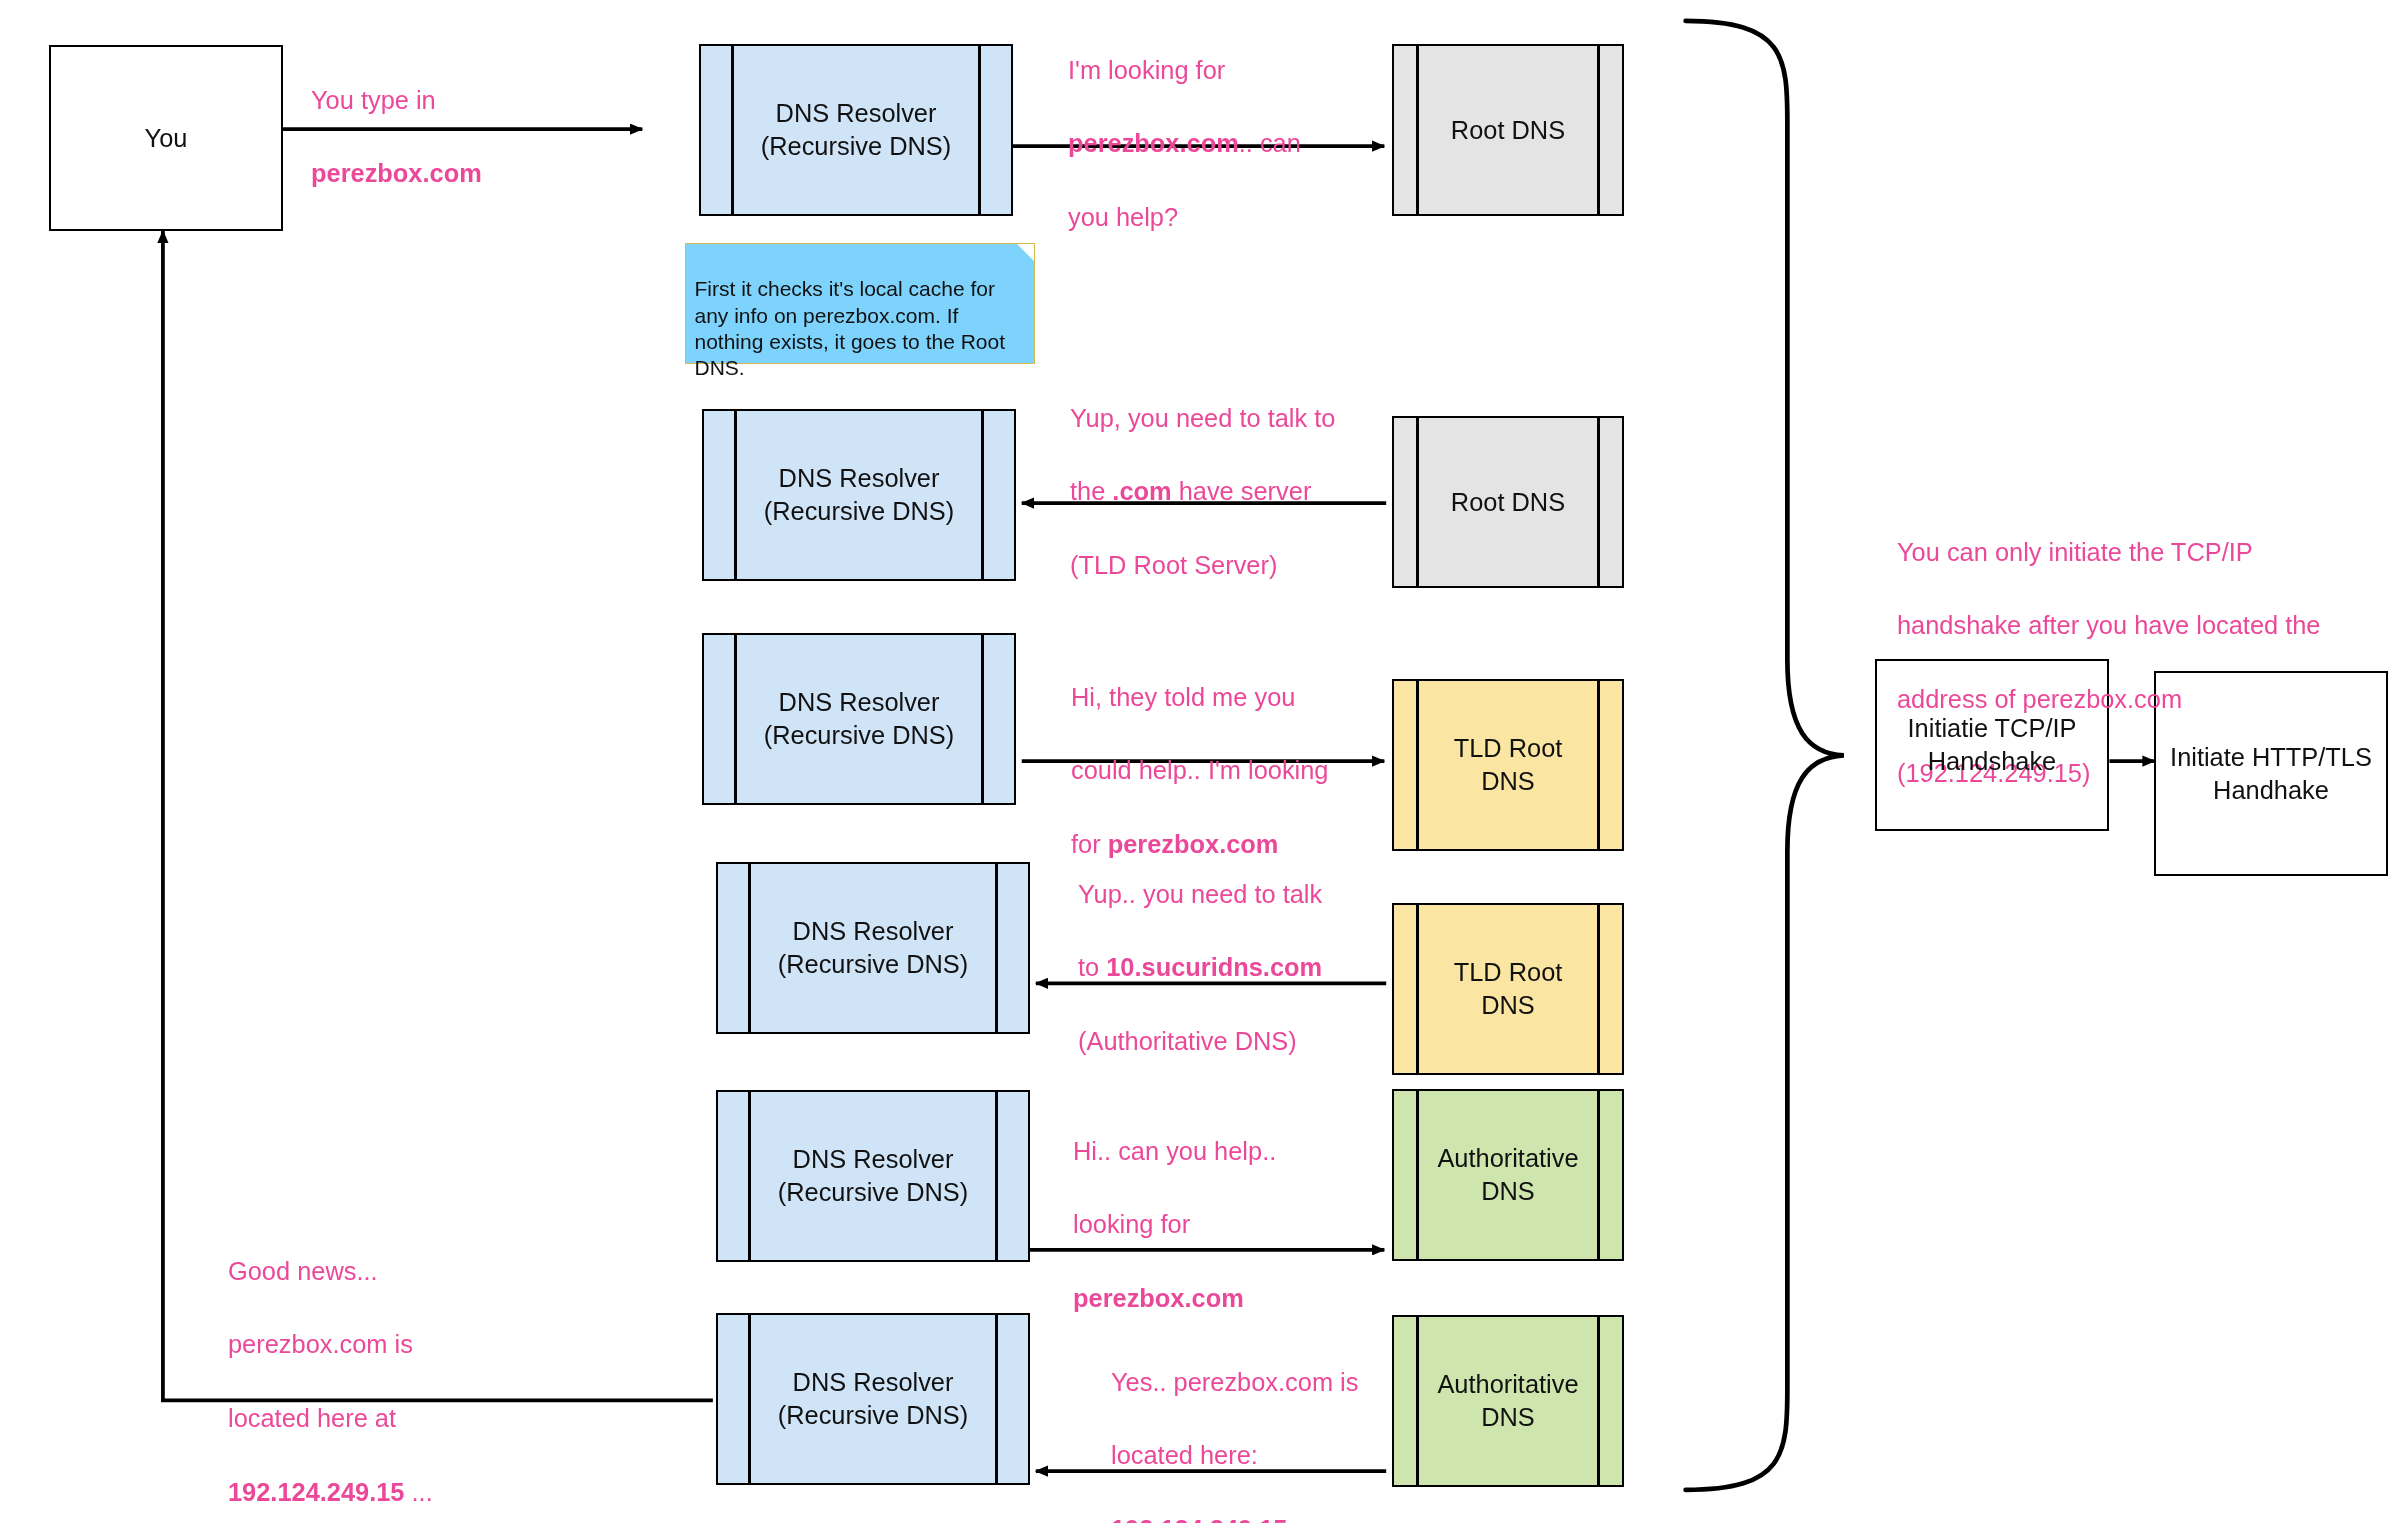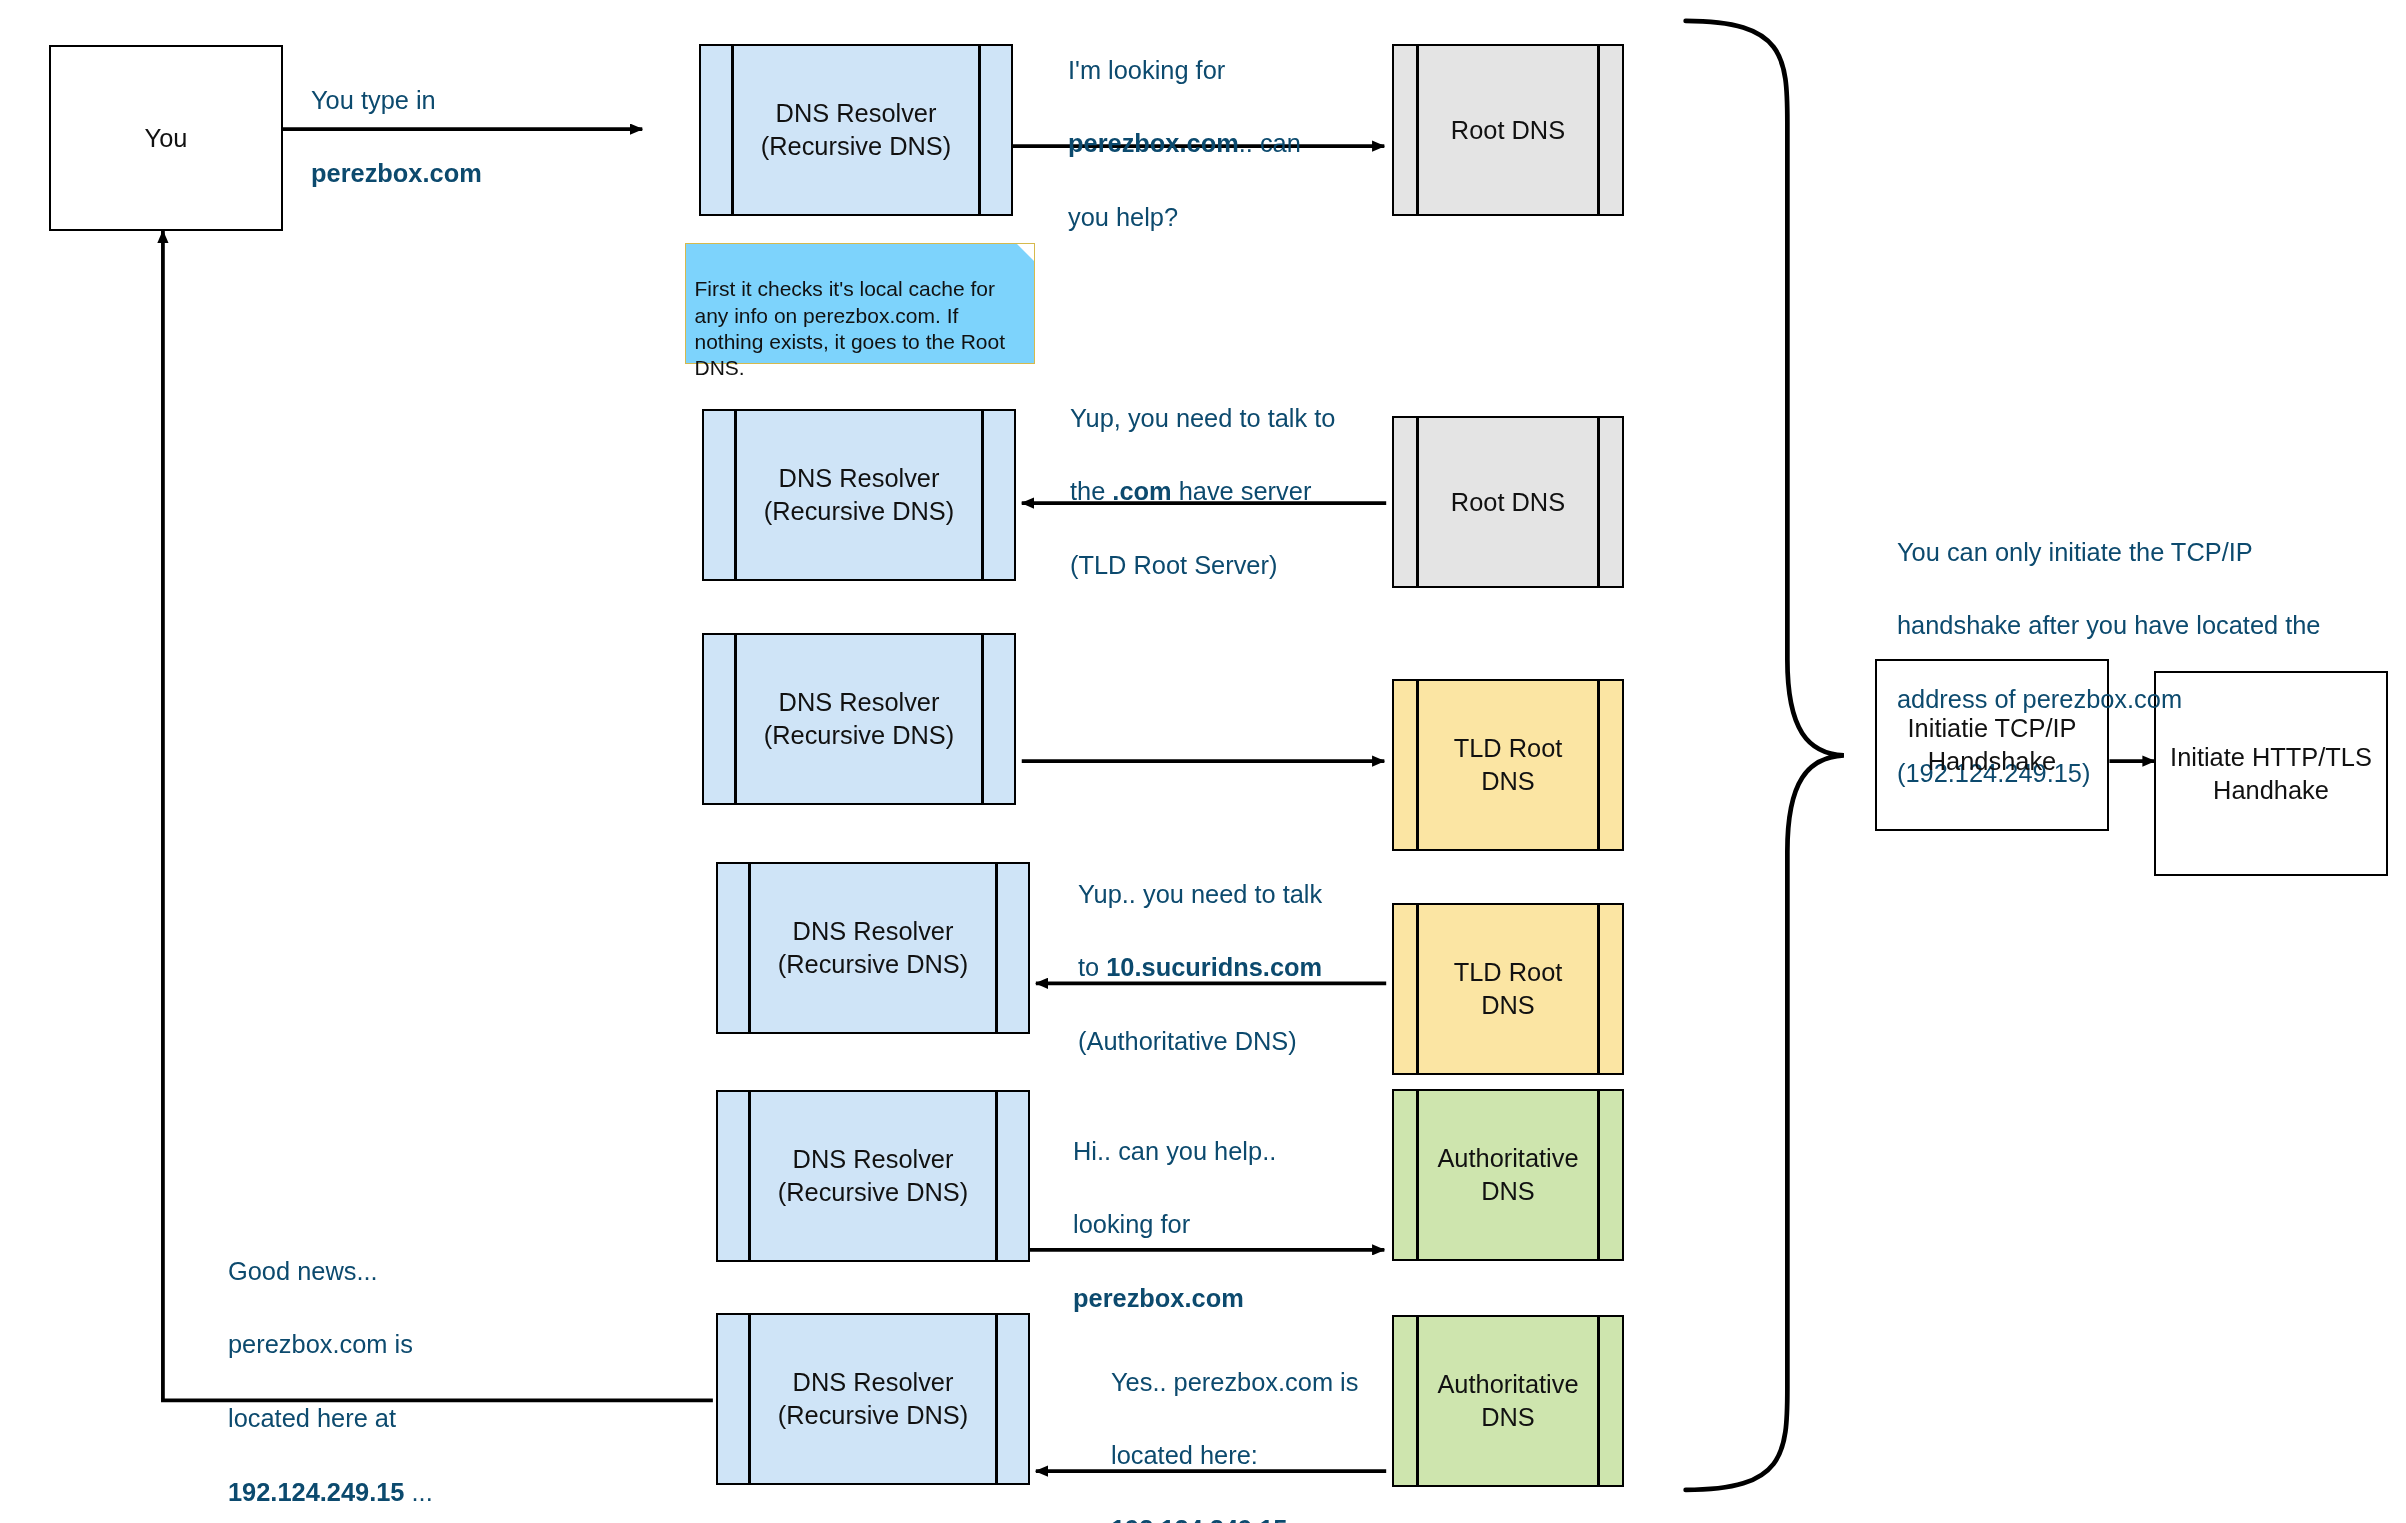--- a/index.html
+++ b/index.html
@@ -64,21 +64,21 @@
   .fill-gray   { background: #e4e4e4; }
   .fill-yellow { background: #fbe5a3; margin-top: 43px; }
   .fill-green  { background: #ceE5ae; }
   .fill-white  { background: #ffffff; }
 
   
   .tlabel {
     position: absolute;
     font-size: 25.4px;
     line-height: 1.45;
-    color: #0c4a6e;
+    color: #ec4899;
     white-space: pre-line;
   }
   .tlabel b { font-weight: bold; }
 
   
   .note {
     position: absolute;
     box-sizing: border-box;
     background: #7dd3fc;
     border: 0.9px solid #d6b94c;
@@ -244,20 +244,25 @@
     <b>perezbox.com</b><span>.. can</span><br>
     <span>you  help?</span>
   </div>
 
   <div class="tlabel" style="left:1070px; top:363px; width:348px;">
     <span>Yup, you need to talk to</span><br>
     <span>the </span><b>.com</b><span> have server</span><br>
     <span>(TLD Root Server)</span>
   </div>
 
+  <div class="tlabel" style="left:1071px; top:642px; width:330px;">
+    <span>Hi, they told me you</span><br>
+    <span>could help.. I'm looking</span><br>
+    <span>for </span><b>perezbox.com</b>
+  </div>
 
   <div class="tlabel" style="left:1078px; top:839px; width:330px;">
     <span>Yup.. you need to talk</span><br>
     <span>to </span><b>10.sucuridns.com</b><br>
     <span>(Authoritative DNS)</span>
   </div>
 
   <div class="tlabel" style="left:1073px; top:1096px; width:320px;">
     <span>Hi.. can you help..</span><br>
     <span>looking for</span><br>

